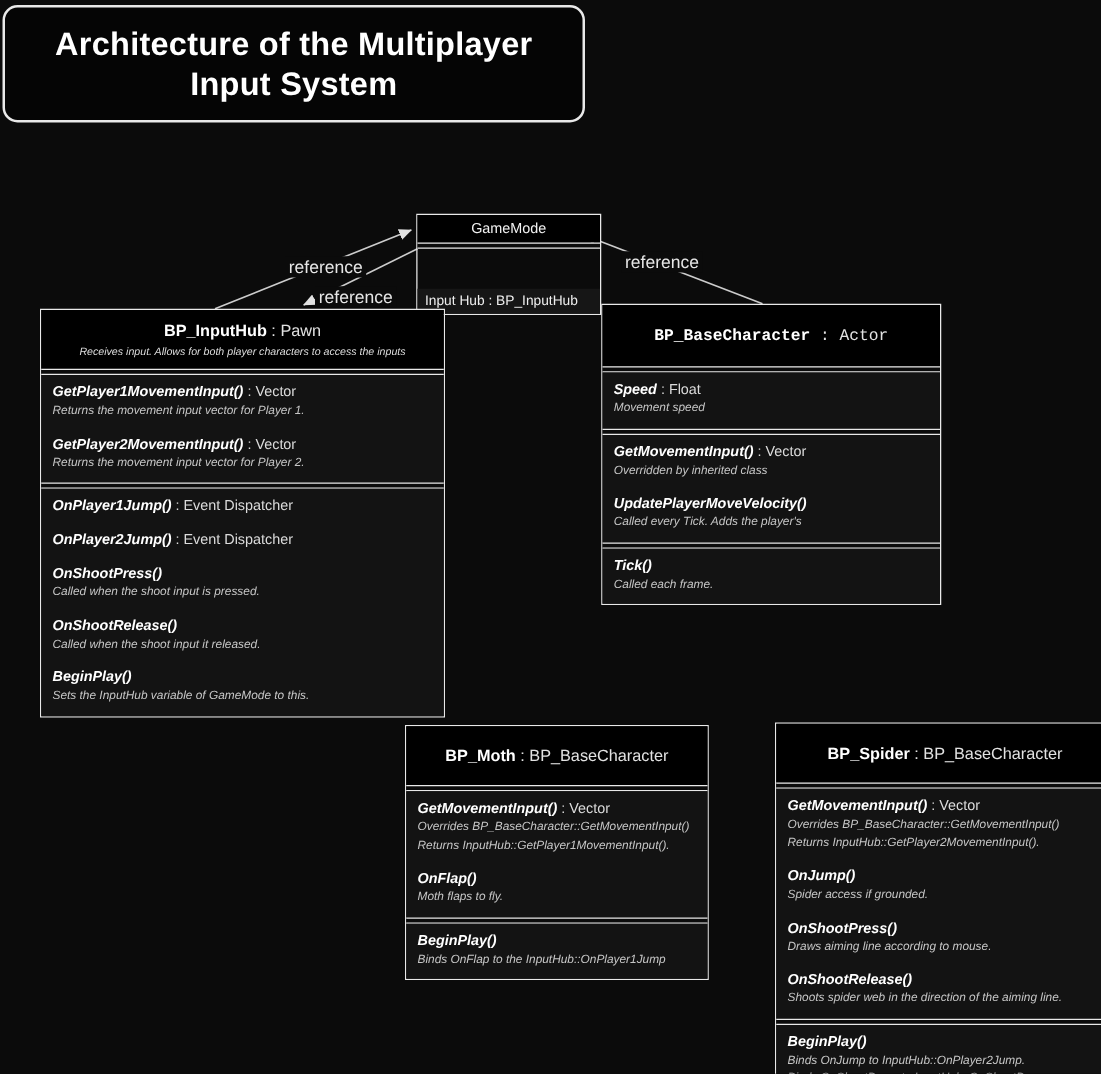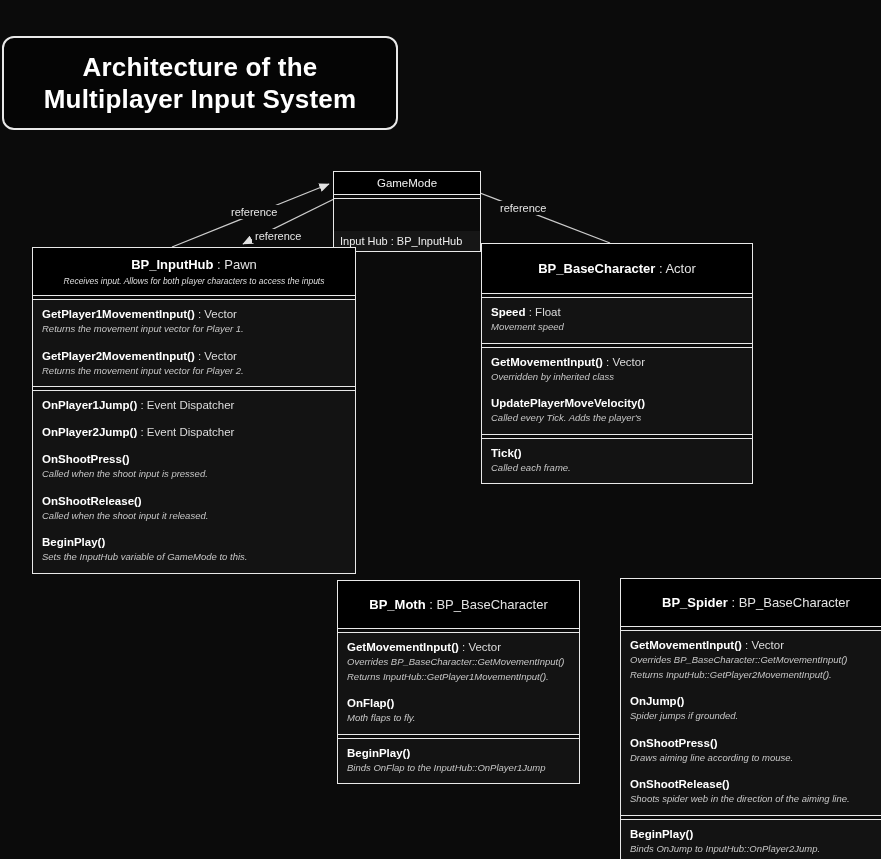--- a/index.html
+++ b/index.html
@@ -4,32 +4,32 @@
 <style>
   html,body{margin:0;padding:0;}
   body{
     width:881px;height:859px;position:relative;overflow:hidden;
     background:#0b0b0b;
     font-family:"Liberation Sans","DejaVu Sans",sans-serif;
     color:#fff;
   }
   
   .title-box{
-    position:absolute;left:2px;top:4px;width:396px;height:94px;
+    position:absolute;left:2px;top:4px;width:466px;height:94px;
     background:#050505;border:2px solid #e9e9e9;border-radius:12px;
     display:flex;align-items:center;justify-content:center;text-align:center;
-    box-sizing:border-box;padding:0 14px;margin-top:32px;
+    box-sizing:border-box;padding:0 14px;
   }
   .title-box h1{
     margin:0;font-size:26px;line-height:1.25;font-weight:bold;color:#fff;letter-spacing:.2px;
   }
   
   svg.edges{position:absolute;left:0;top:0;width:881px;height:859px;pointer-events:none;}
   .edge-label{
-    position:absolute;font-size:11px;color:#e6e6e6;background:#0b0b0b;
+    position:absolute;font-size:14px;color:#e6e6e6;background:#0b0b0b;
     padding:1px 3px;line-height:1.1;
   }
   
   .node{
     position:absolute;border:1.5px solid #e9e9e9;background:transparent;
     box-sizing:border-box;
   }
   .node-header{
     background:#000;display:flex;flex-direction:column;justify-content:center;
     align-items:center;text-align:center;box-sizing:border-box;padding:2px 6px;
@@ -39,21 +39,21 @@
   .node-title .ctype{font-weight:normal;color:#e2e2e2;}
   .node-subtitle{
     font-size:8.5px;font-style:italic;color:#dedede;margin-top:3px;line-height:1.2;
     padding:0 6px;
   }
   .divider{height:3px;background:#0b0b0b;border-top:1px solid #e9e9e9;border-bottom:1px solid #e9e9e9;}
   .section{background:#131313;padding:7px 9px;box-sizing:border-box;}
   .member{margin-bottom:13px;}
   .member:last-child{margin-bottom:2px;}
   .msig{font-size:11.5px;line-height:14px;}
-  .msig .sig{font-weight:bold;color:#fff;}
+  .msig .sig{font-weight:bold;color:#fff;font-style:italic;}
   .msig .ret{font-weight:normal;color:#dcdcdc;}
   .mdesc{font-size:9.5px;line-height:12.5px;font-style:italic;color:#c6c6c6;margin-top:2px;}
   
   .gm-header{background:#000;text-align:center;font-size:11.5px;color:#f2f2f2;padding:5px 4px;}
   .gm-field{background:#161616;font-size:11px;color:#eee;padding:3px 6px;line-height:1.3;margin-top:32px;}
 </style>
 </head>
 <body>
 
 <div class="title-box">
@@ -120,21 +120,21 @@
         <div class="mdesc">Called when the shoot input it released.</div>
       </div>
       <div class="member">
         <div class="msig"><span class="sig">BeginPlay()</span></div>
         <div class="mdesc">Sets the InputHub variable of GameMode to this.</div>
       </div>
     </div>
 </div>
 
 <div class="node" style="left:481px;top:243px;width:272px;">
-  <div class="node-header" style="height:49px;">
+  <div class="node-header" style="height:49px;font-family:Liberation Mono, monospace;">
     <div class="node-title"><span class="cname">BP_BaseCharacter</span><span class="ctype"> : Actor</span></div>
   </div>
   <div class="divider"></div>
   <div class="section">
       <div class="member">
         <div class="msig"><span class="sig">Speed</span><span class="ret"> : Float</span></div>
         <div class="mdesc">Movement speed</div>
       </div>
     </div>
   <div class="divider"></div>
@@ -150,21 +150,21 @@
     </div>
   <div class="divider"></div>
   <div class="section">
       <div class="member">
         <div class="msig"><span class="sig">Tick()</span></div>
         <div class="mdesc">Called each frame.</div>
       </div>
     </div>
 </div>
 
-<div class="node" style="left:337px;top:580px;width:243px;">
+<div class="node" style="left:324px;top:580px;width:243px;">
   <div class="node-header" style="height:47px;">
     <div class="node-title"><span class="cname">BP_Moth</span><span class="ctype"> : BP_BaseCharacter</span></div>
   </div>
   <div class="divider"></div>
   <div class="section">
       <div class="member">
         <div class="msig"><span class="sig">GetMovementInput()</span><span class="ret"> : Vector</span></div>
         <div class="mdesc">Overrides BP_BaseCharacter::GetMovementInput()</div>
         <div class="mdesc">Returns InputHub::GetPlayer1MovementInput().</div>
       </div>
@@ -188,21 +188,21 @@
   </div>
   <div class="divider"></div>
   <div class="section">
       <div class="member">
         <div class="msig"><span class="sig">GetMovementInput()</span><span class="ret"> : Vector</span></div>
         <div class="mdesc">Overrides BP_BaseCharacter::GetMovementInput()</div>
         <div class="mdesc">Returns InputHub::GetPlayer2MovementInput().</div>
       </div>
       <div class="member">
         <div class="msig"><span class="sig">OnJump()</span></div>
-        <div class="mdesc">Spider jumps if grounded.</div>
+        <div class="mdesc">Spider access if grounded.</div>
       </div>
       <div class="member">
         <div class="msig"><span class="sig">OnShootPress()</span></div>
         <div class="mdesc">Draws aiming line according to mouse.</div>
       </div>
       <div class="member">
         <div class="msig"><span class="sig">OnShootRelease()</span></div>
         <div class="mdesc">Shoots spider web in the direction of the aiming line.</div>
       </div>
     </div>

